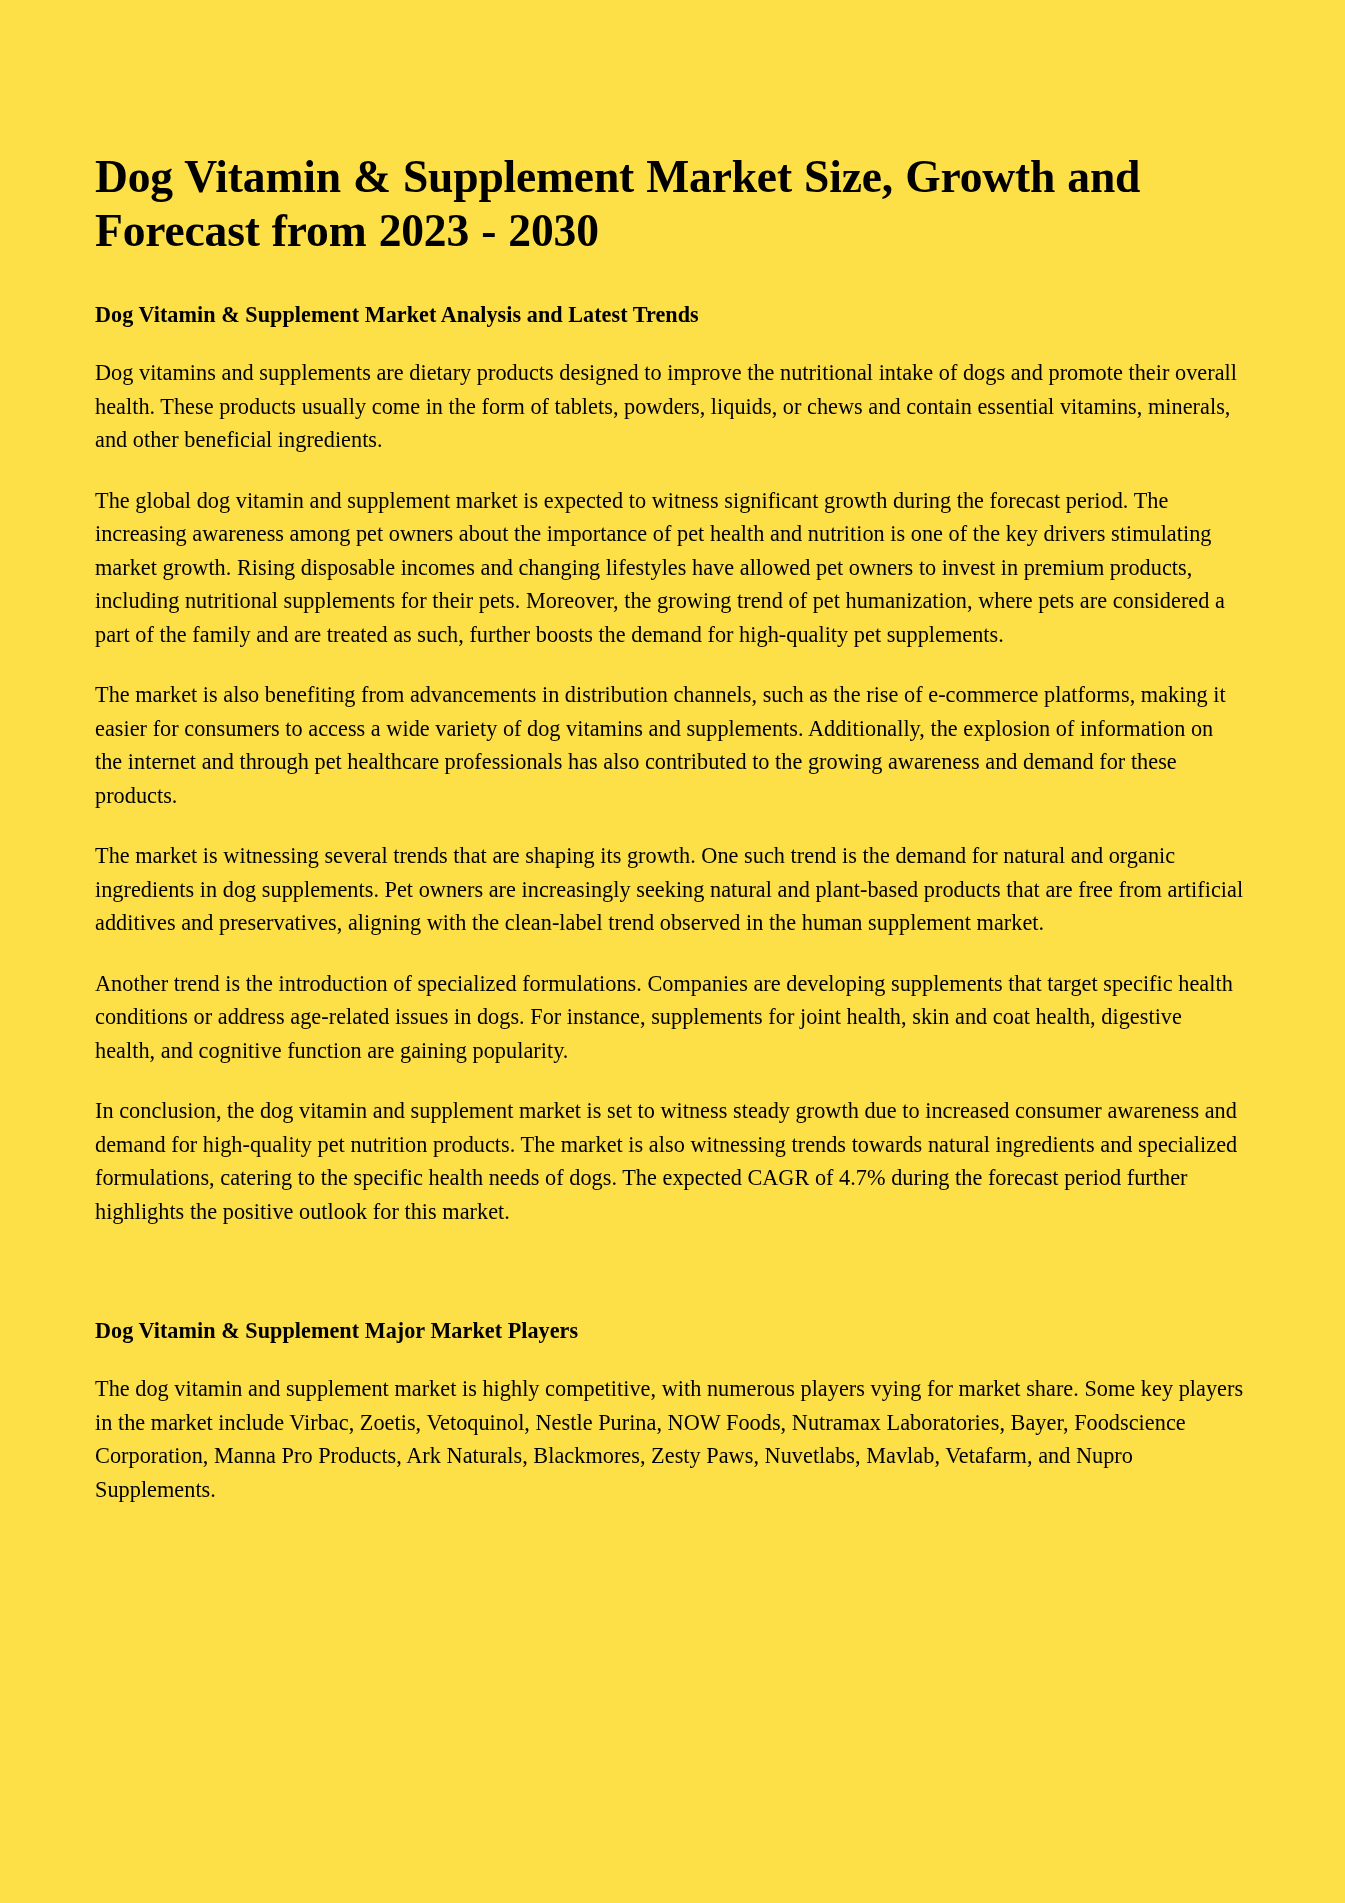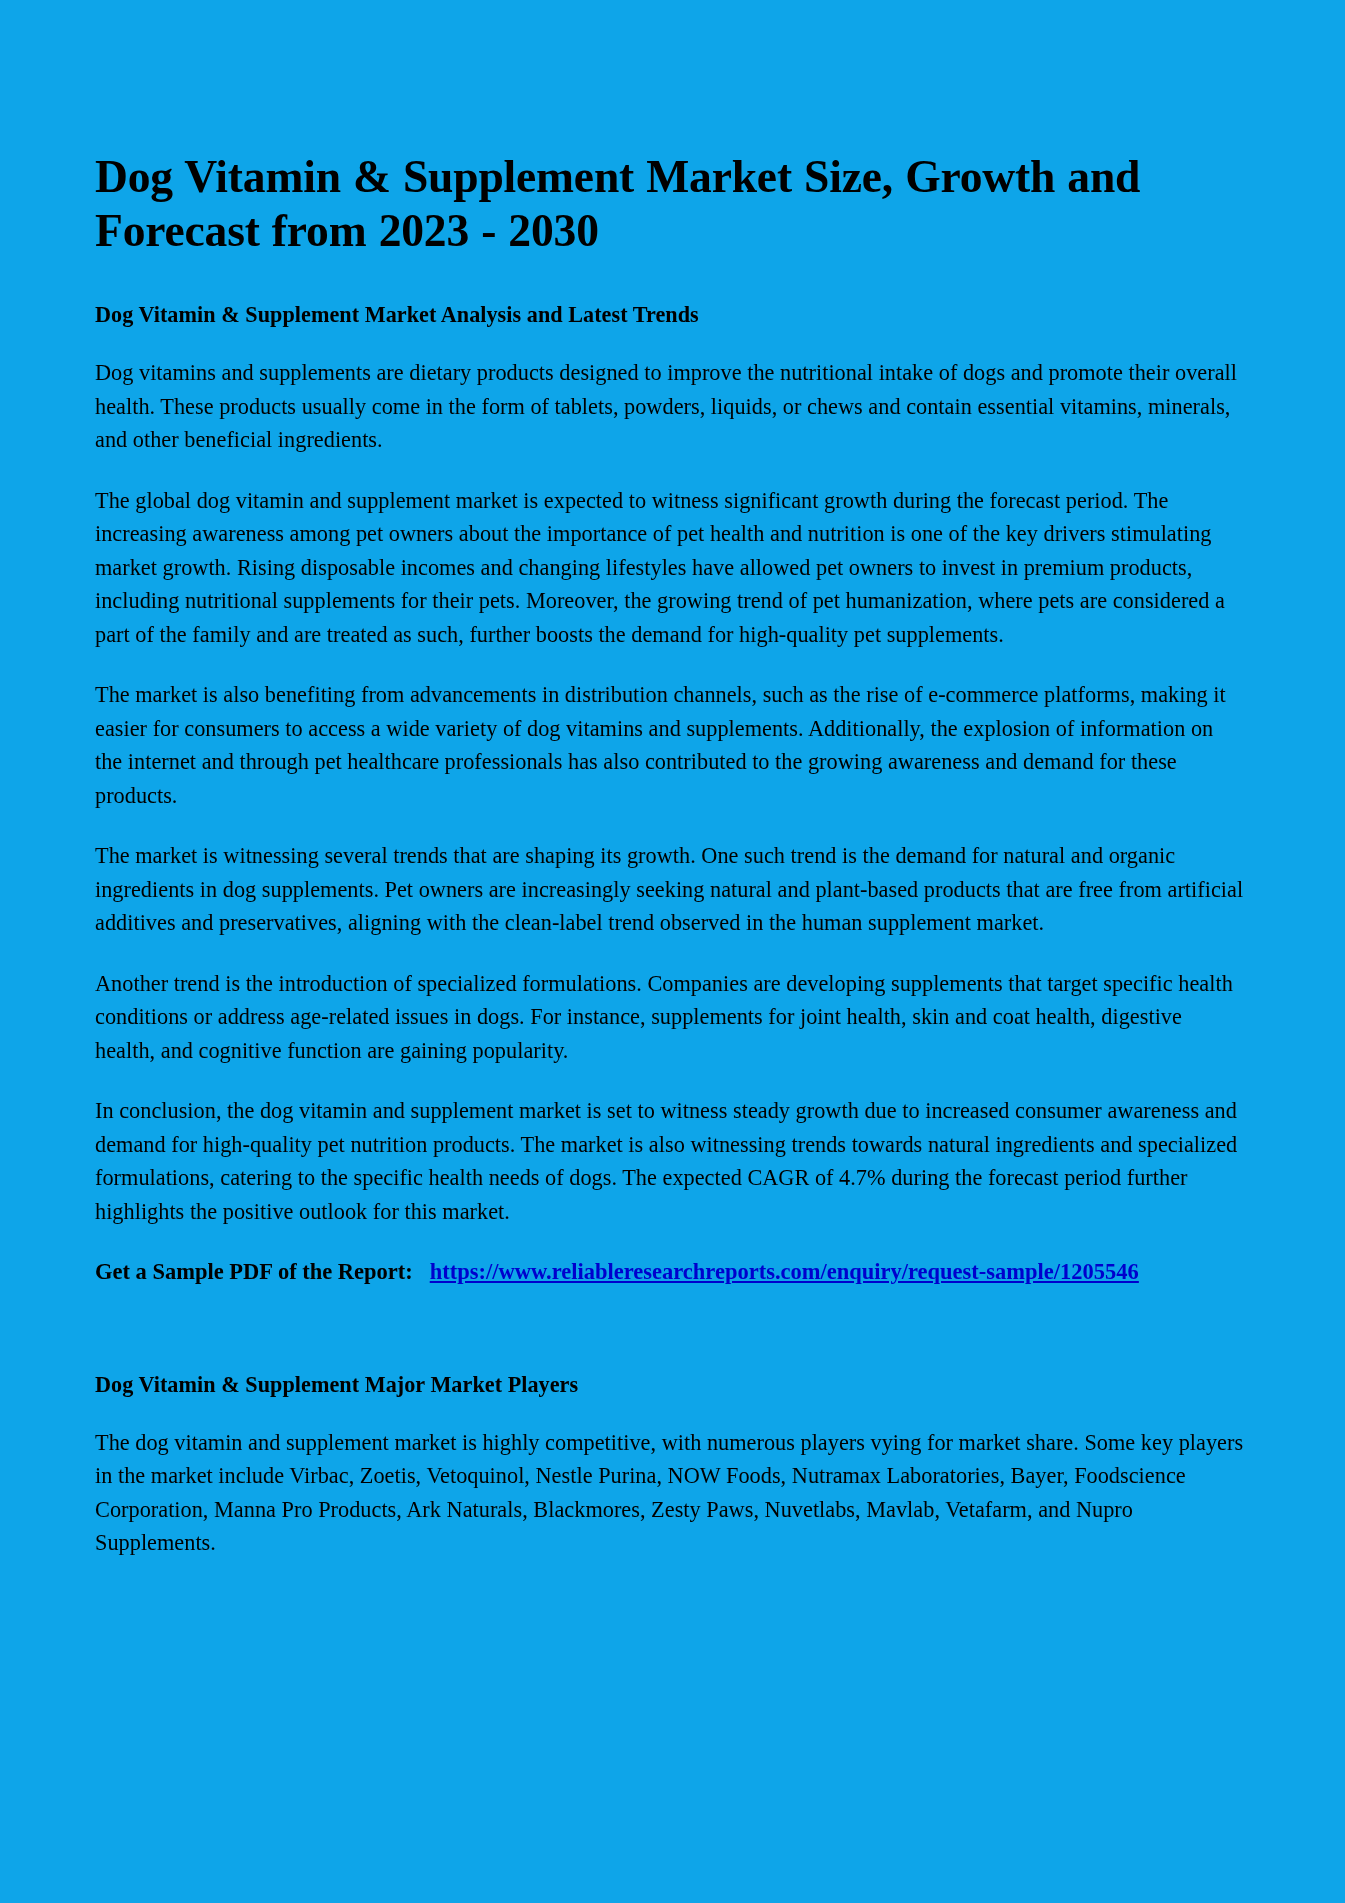--- a/index.html
+++ b/index.html
@@ -11,21 +11,21 @@
     width: 1345px;
     height: 1903px;
     font-family: "Liberation Serif", "DejaVu Serif", serif;
     color: #000000;
     -webkit-font-smoothing: antialiased;
   }
   .page {
     position: relative;
     width: 1345px;
     height: 1903px;
-    background: #0ea5e9;
+    background: #fde047;
     box-sizing: border-box;
     padding: 150px 90px 0 95px;
   }
   .content {
     width: 1160px;
   }
 
   
   .doc-title {
     font-size: 47px;
@@ -98,25 +98,20 @@
     <p class="para">The global dog vitamin and supplement market is expected to witness significant growth during the forecast period. The increasing awareness among pet owners about the importance of pet health and nutrition is one of the key drivers stimulating market growth. Rising disposable incomes and changing lifestyles have allowed pet owners to invest in premium products, including nutritional supplements for their pets. Moreover, the growing trend of pet humanization, where pets are considered a part of the family and are treated as such, further boosts the demand for high-quality pet supplements.</p>
 
     <p class="para">The market is also benefiting from advancements in distribution channels, such as the rise of e-commerce platforms, making it easier for consumers to access a wide variety of dog vitamins and supplements. Additionally, the explosion of information on the internet and through pet healthcare professionals has also contributed to the growing awareness and demand for these products.</p>
 
     <p class="para">The market is witnessing several trends that are shaping its growth. One such trend is the demand for natural and organic ingredients in dog supplements. Pet owners are increasingly seeking natural and plant-based products that are free from artificial additives and preservatives, aligning with the clean-label trend observed in the human supplement market.</p>
 
     <p class="para">Another trend is the introduction of specialized formulations. Companies are developing supplements that target specific health conditions or address age-related issues in dogs. For instance, supplements for joint health, skin and coat health, digestive health, and cognitive function are gaining popularity.</p>
 
     <p class="para">In conclusion, the dog vitamin and supplement market is set to witness steady growth due to increased consumer awareness and demand for high-quality pet nutrition products. The market is also witnessing trends towards natural ingredients and specialized formulations, catering to the specific health needs of dogs. The expected CAGR of 4.7% during the forecast period further highlights the positive outlook for this market.</p>
 
-    <p class="sample-block">
-      <span class="sample-label">Get a Sample PDF of the Report:</span>
-      <span>&nbsp;</span>
-      <a class="sample-link" href="#" title="https://www.reliableresearchreports.com/enquiry/request-sample/1205546">https://www.reliableresearchreports.com/enquiry/request-sample/1205546</a>
-    </p>
 
     <div class="gap-block"></div>
 
     <h2 class="section-heading">Dog Vitamin &amp; Supplement Major Market Players</h2>
 
     <p class="para">The dog vitamin and supplement market is highly competitive, with numerous players vying for market share. Some key players in the market include Virbac, Zoetis, Vetoquinol, Nestle Purina, NOW Foods, Nutramax Laboratories, Bayer, Foodscience Corporation, Manna Pro Products, Ark Naturals, Blackmores, Zesty Paws, Nuvetlabs, Mavlab, Vetafarm, and Nupro Supplements.</p>
 
     <div class="spacer-tail"></div>
   </div>
 </div>

